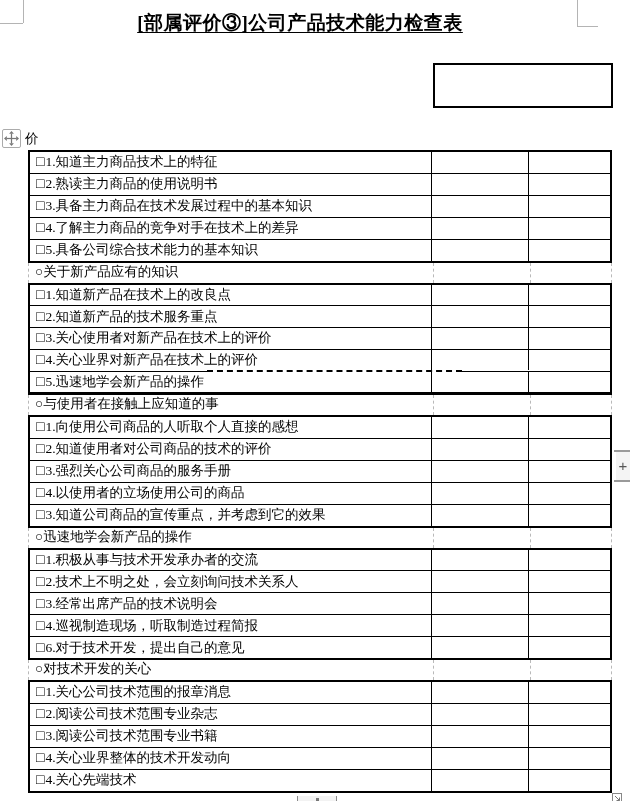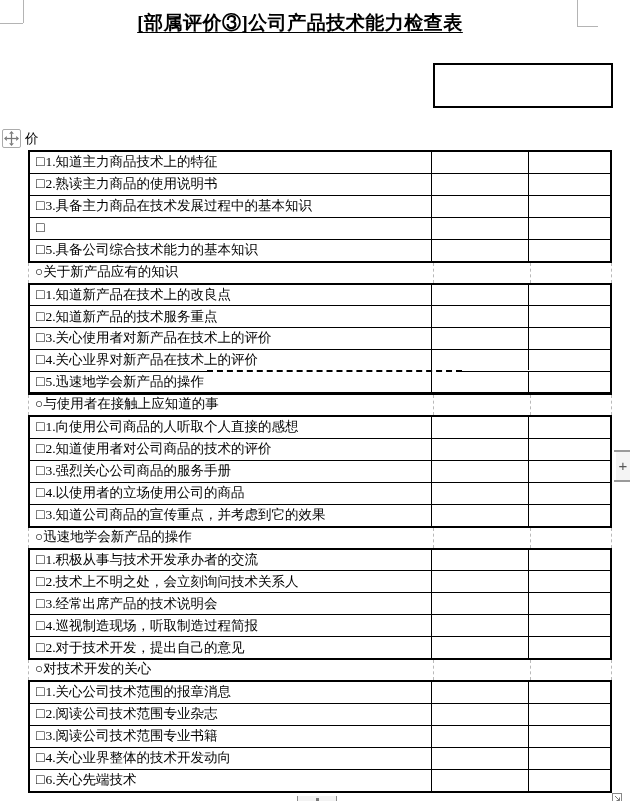--- a/index.html
+++ b/index.html
@@ -147,20 +147,21 @@
           <div class="cell-text">
             <span class="checkbox">□</span>
             <span>3.具备主力商品在技术发展过程中的基本知识</span>
           </div>
           <div class="cell-eval cell-eval1"></div>
           <div class="cell-eval cell-eval2"></div>
         </div>
         <div class="item-row">
           <div class="cell-text">
             <span class="checkbox">□</span>
+            <span>4.了解主力商品的竞争对手在技术上的差异</span>
           </div>
           <div class="cell-eval cell-eval1"></div>
           <div class="cell-eval cell-eval2"></div>
         </div>
         <div class="item-row">
           <div class="cell-text">
             <span class="checkbox">□</span>
             <span>5.具备公司综合技术能力的基本知识</span>
           </div>
           <div class="cell-eval cell-eval1"></div>
@@ -304,21 +305,21 @@
           <div class="cell-text">
             <span class="checkbox">□</span>
             <span>4.巡视制造现场，听取制造过程简报</span>
           </div>
           <div class="cell-eval cell-eval1"></div>
           <div class="cell-eval cell-eval2"></div>
         </div>
         <div class="item-row">
           <div class="cell-text">
             <span class="checkbox">□</span>
-            <span>2.对于技术开发，提出自己的意见</span>
+            <span>6.对于技术开发，提出自己的意见</span>
           </div>
           <div class="cell-eval cell-eval1"></div>
           <div class="cell-eval cell-eval2"></div>
         </div>
       </div>
       <div class="header-row">
         <div class="gridline" style="left: 0px;"></div>
         <div class="gridline" style="left: 405px;"></div>
         <div class="gridline" style="left: 502px;"></div>
         <div class="gridline" style="left: 583px;"></div>
@@ -353,21 +354,21 @@
           <div class="cell-text">
             <span class="checkbox">□</span>
             <span>4.关心业界整体的技术开发动向</span>
           </div>
           <div class="cell-eval cell-eval1"></div>
           <div class="cell-eval cell-eval2"></div>
         </div>
         <div class="item-row">
           <div class="cell-text">
             <span class="checkbox">□</span>
-            <span>6.关心先端技术</span>
+            <span>4.关心先端技术</span>
           </div>
           <div class="cell-eval cell-eval1"></div>
           <div class="cell-eval cell-eval2"></div>
         </div>
       </div>
     </div>
 
   <div class="plus-line plus-line-top"></div>
   <div class="plus-widget">
     <span>+</span>

